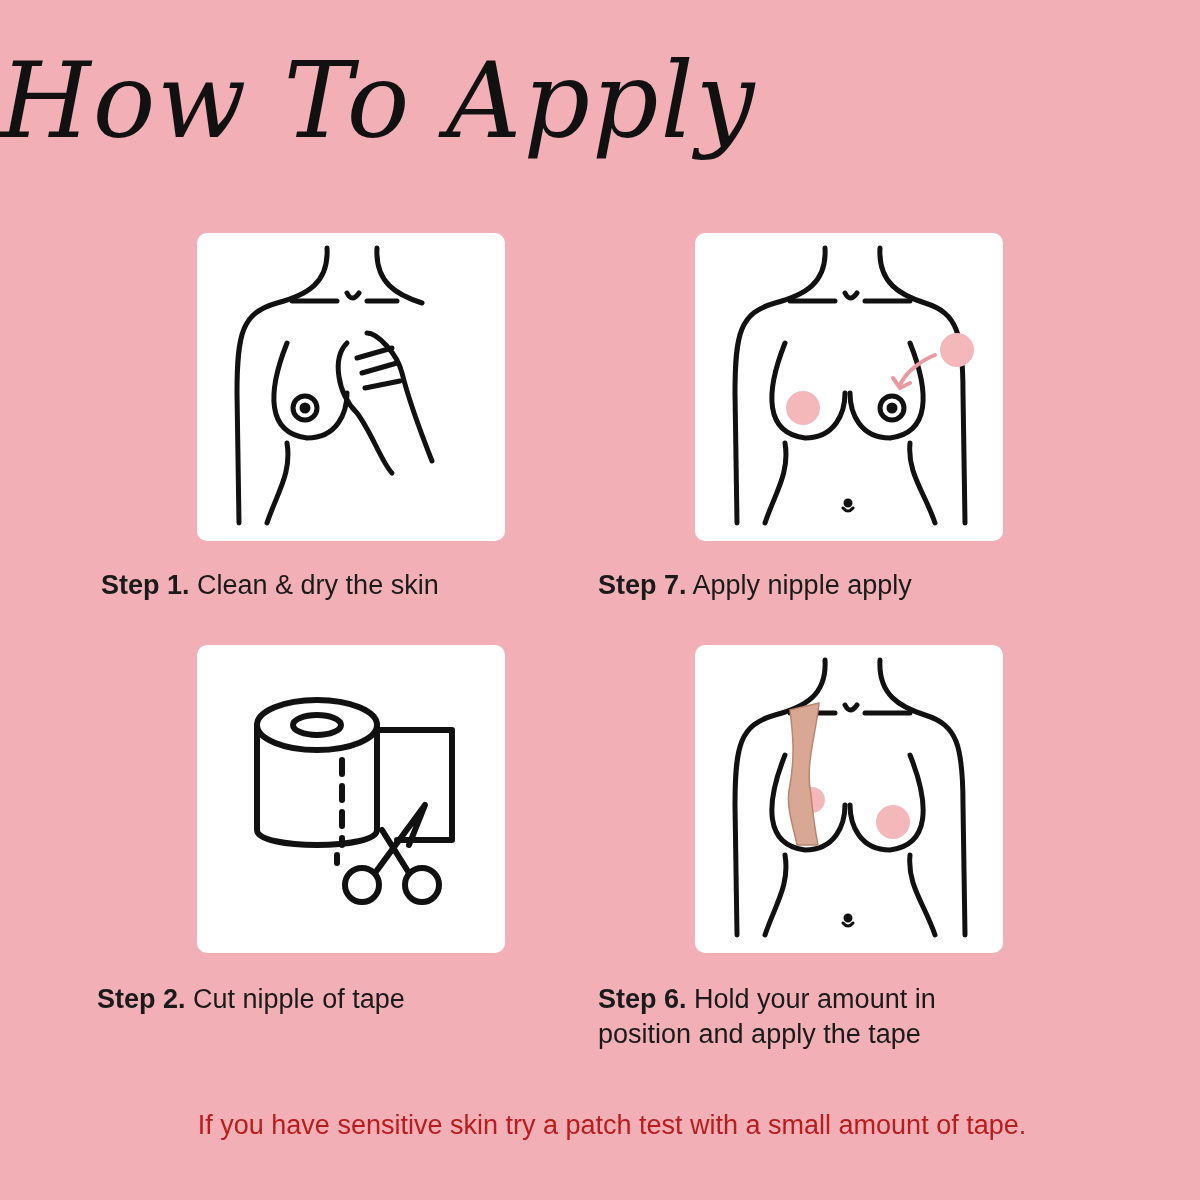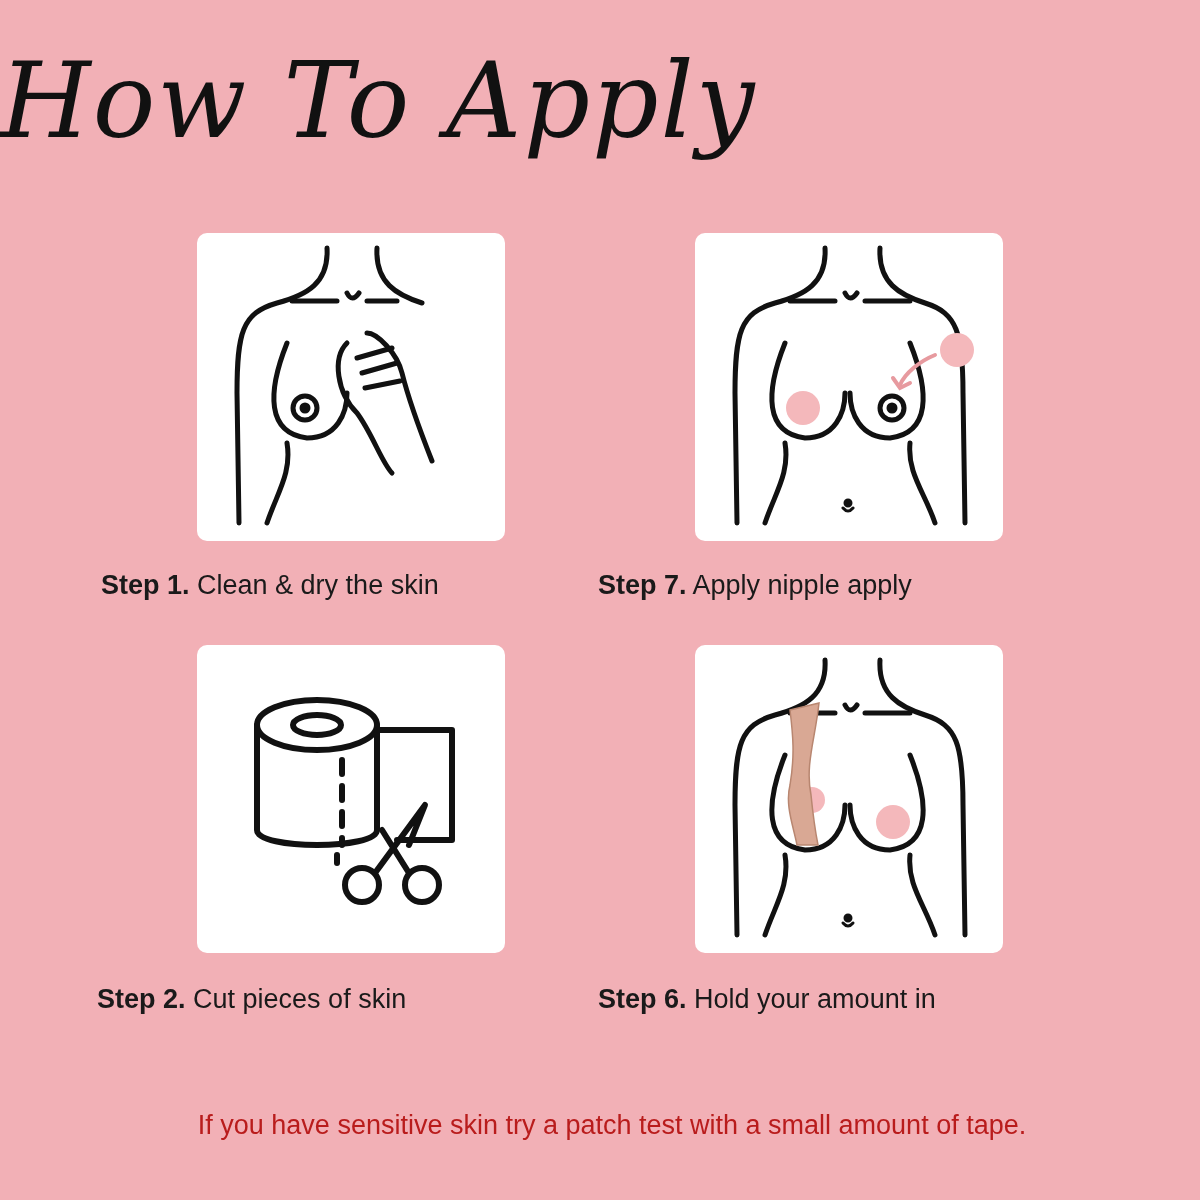--- a/index.html
+++ b/index.html
@@ -79,36 +79,37 @@
     <path d="M140 210 L140 218"></path>
     <path d="M180 85 L255 85 L255 195 L200 195"></path>
     <path d="M145 115 L145 200" stroke-dasharray="14 12"></path>
     <circle cx="165" cy="240" r="17"></circle>
       <circle cx="225" cy="240" r="17"></circle>
     <path d="M178 228 L228 160 L212 200 M212 228 L185 185"></path>
   </svg>
 </div>
 <div class="cap" style="left:97px; top:982px;">
   <b>Step 2.</b>
-  <span>Cut pieces of skin</span><br>
+  <span>Cut nipple of tape</span><br>
 </div>
 
 <div class="card" style="left:695px; top:645px;">
   <svg viewBox="0 0 308 308" fill="none" stroke="#111" stroke-width="5" stroke-linecap="round">
     <path d="M130 15 C132 50 110 62 80 70 C45 80 40 100 40 160 L42 290"></path>
     <path d="M185 15 C183 50 205 62 230 70 C262 80 268 100 268 160 L270 290"></path>
     <path d="M95 68 L140 68 M150 60 q5 10 12 0 M170 68 L215 68"></path>
     <path d="M90 110 C70 160 70 200 110 205 C140 205 150 180 150 160"></path>
     <path d="M215 110 C235 160 235 200 195 205 C165 205 155 180 155 160"></path>
     <circle cx="117" cy="155" r="13" fill="#f4b8bb" stroke="none"></circle>
     <circle cx="198" cy="177" r="17" fill="#f4b8bb" stroke="none"></circle>
     <path d="M95 65 L124 58 C120 95 110 120 116 150 C118 170 120 185 123 200 L102 200 C98 180 90 160 95 140 C100 110 98 90 95 65 Z" fill="#d9a894" stroke="#b88670" stroke-width="1.5"></path>
     <path d="M90 210 C95 240 80 260 70 290 M215 210 C212 240 230 260 240 290"></path>
     <path d="M148 278 q5 6 10 0" stroke-width="3"></path>
       <circle cx="153" cy="273" r="2" fill="#111"></circle>
   </svg>
 </div>
 <div class="cap" style="left:598px; top:982px;">
   <b>Step 6.</b>
   <span>Hold your amount in</span><br>
+  <span>position and apply the tape</span>
 </div>
 
 <div class="note">If you have sensitive skin try a patch test with a small amount of tape.</div>
 
 </body></html>

